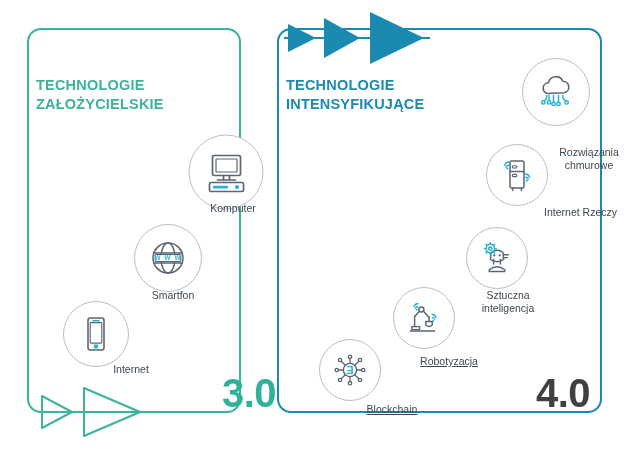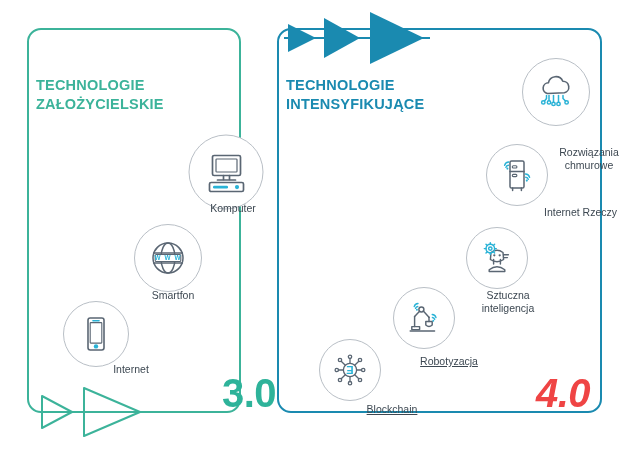--- a/index.html
+++ b/index.html
@@ -77,22 +77,21 @@
   }
   #version-3 {
     left: 182px;
     top: 373px;
     color: #2eb39a;
     margin-left: 40px;
   }
   #version-4 {
     left: 536px;
     top: 373px;
-    color: #ef4444;
-    font-style: italic;
+    color: #404040;
   }
 
   
   .icon-node {
     position: absolute;
     width: 0;
     height: 0;
   }
   .icon-circle {
     position: absolute;

